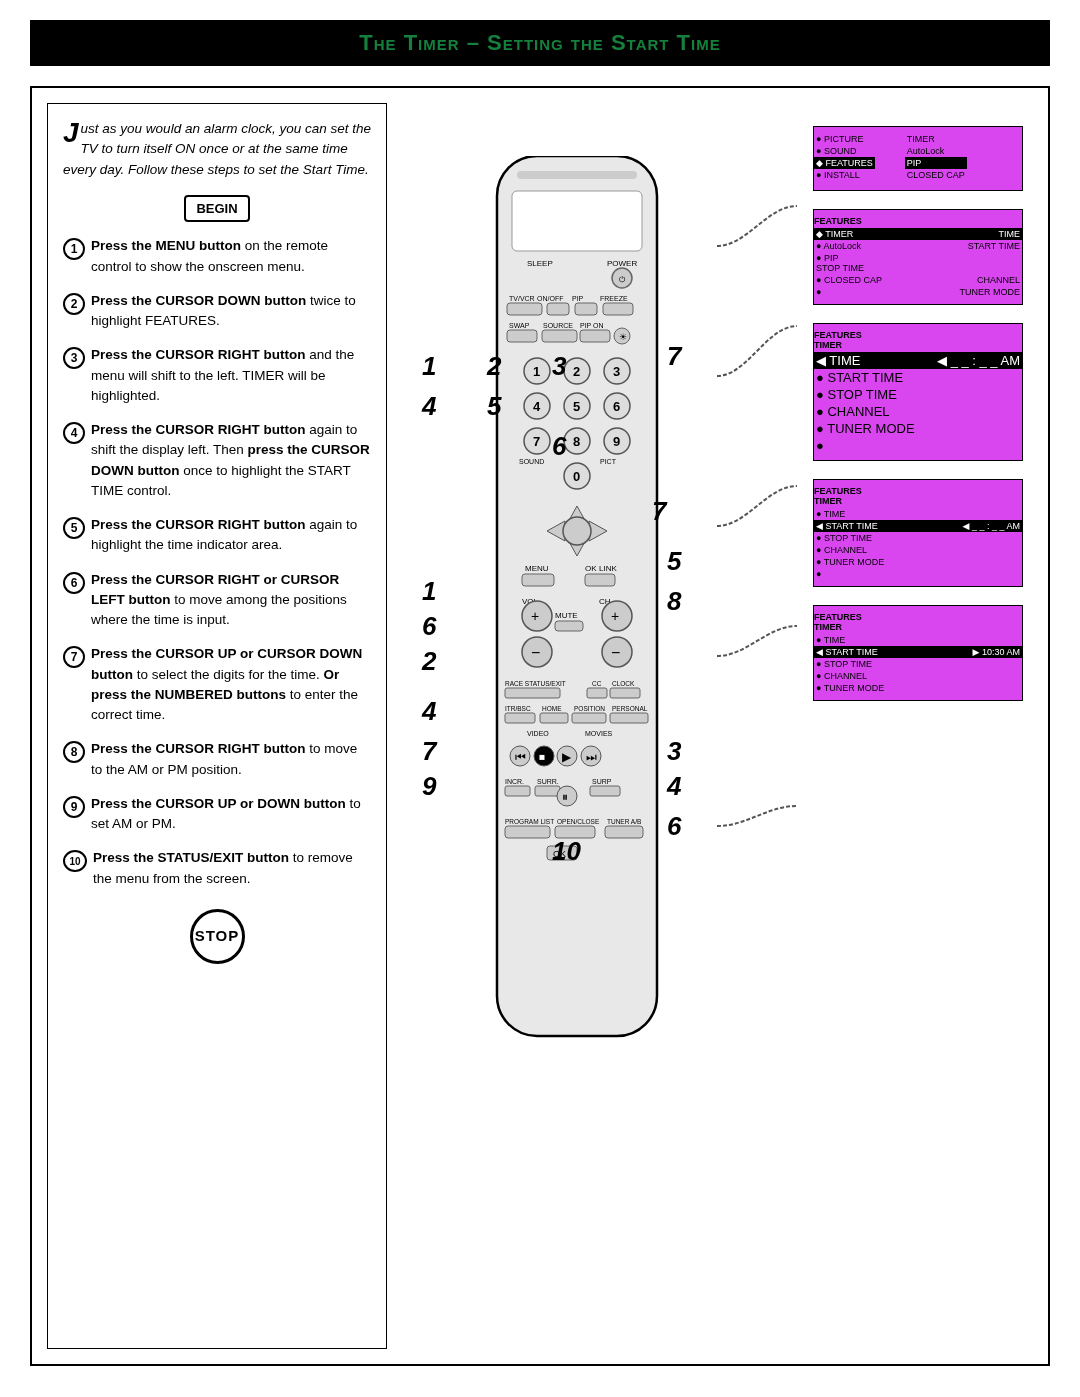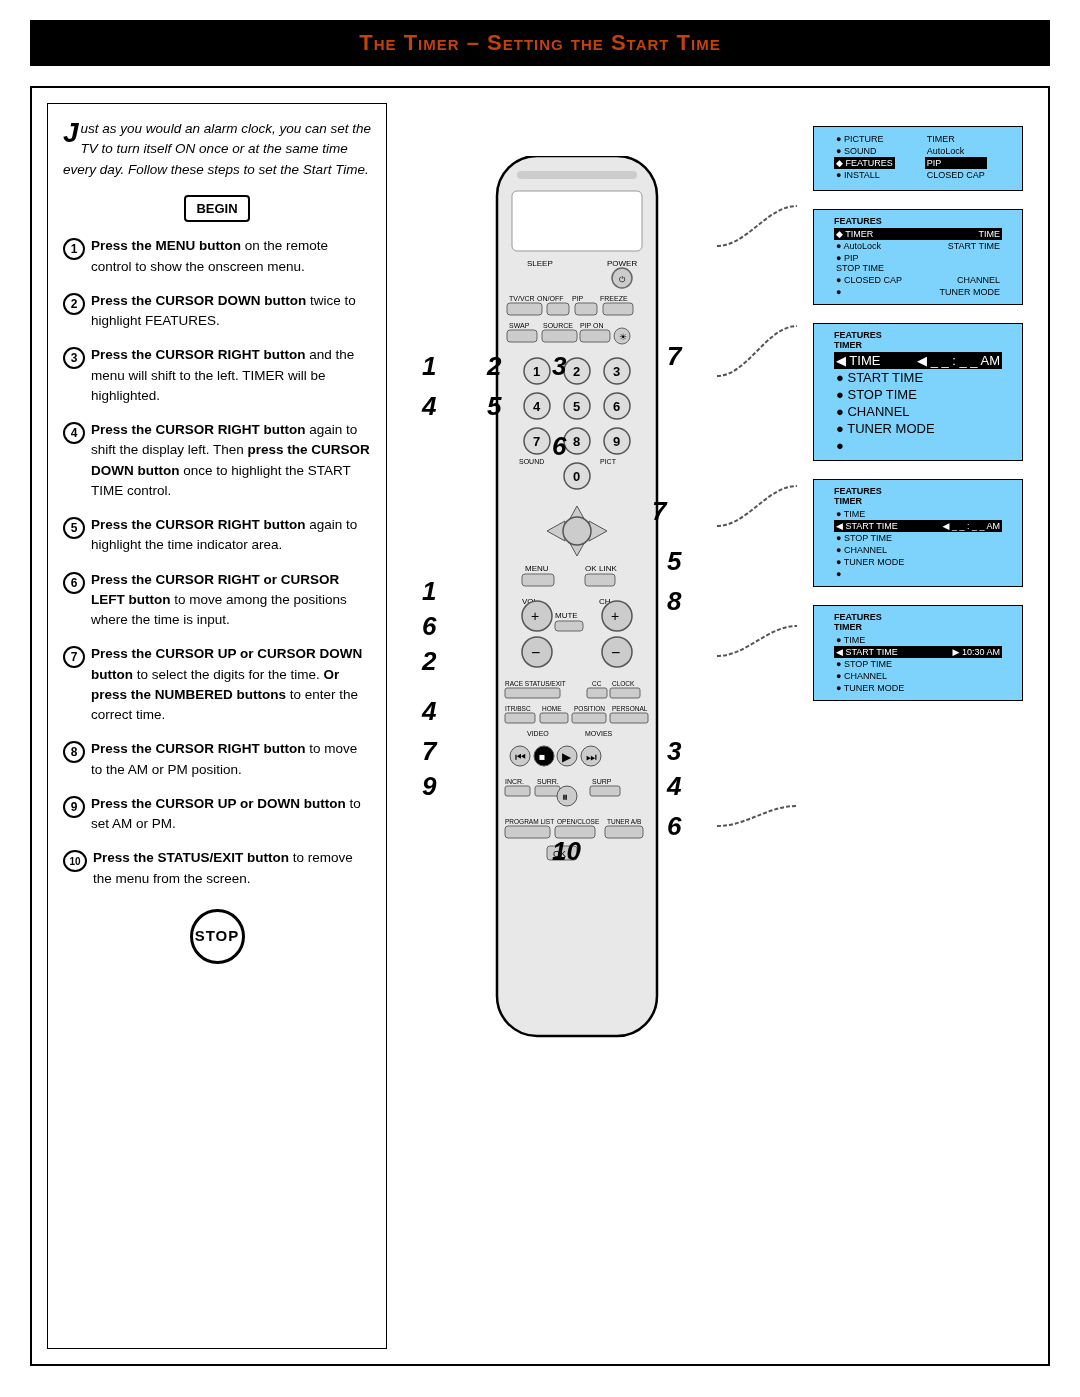--- a/index.html
+++ b/index.html
@@ -15,21 +15,21 @@
     .page-container {
       width: 1080px;
       min-height: 1397px;
       padding: 20px 30px 30px 30px;
       background: #fff;
     }
 
     
     .title-bar {
       background: #000;
-      color: #c2410c;
+      color: #15803d;
       text-align: center;
       padding: 10px 20px;
       font-size: 22px;
       font-weight: bold;
       letter-spacing: 1px;
       margin-bottom: 20px;
       font-variant: small-caps;
     }
 
     
@@ -130,22 +130,22 @@
     .right-panel {
       flex: 1;
       position: relative;
       display: flex;
       align-items: center;
       justify-content: center;
     }
 
     .screen-panel {
       border: 1.5px solid #000;
-      background: #7dd3fc;
-      padding: 6px 20px;
+      background: #d946ef;
+      padding: 6px 0;
       font-size: 10px;
     }
 
     
     .page-num {
       text-align: center;
       margin-top: 15px;
       font-size: 13px;
     }
 

